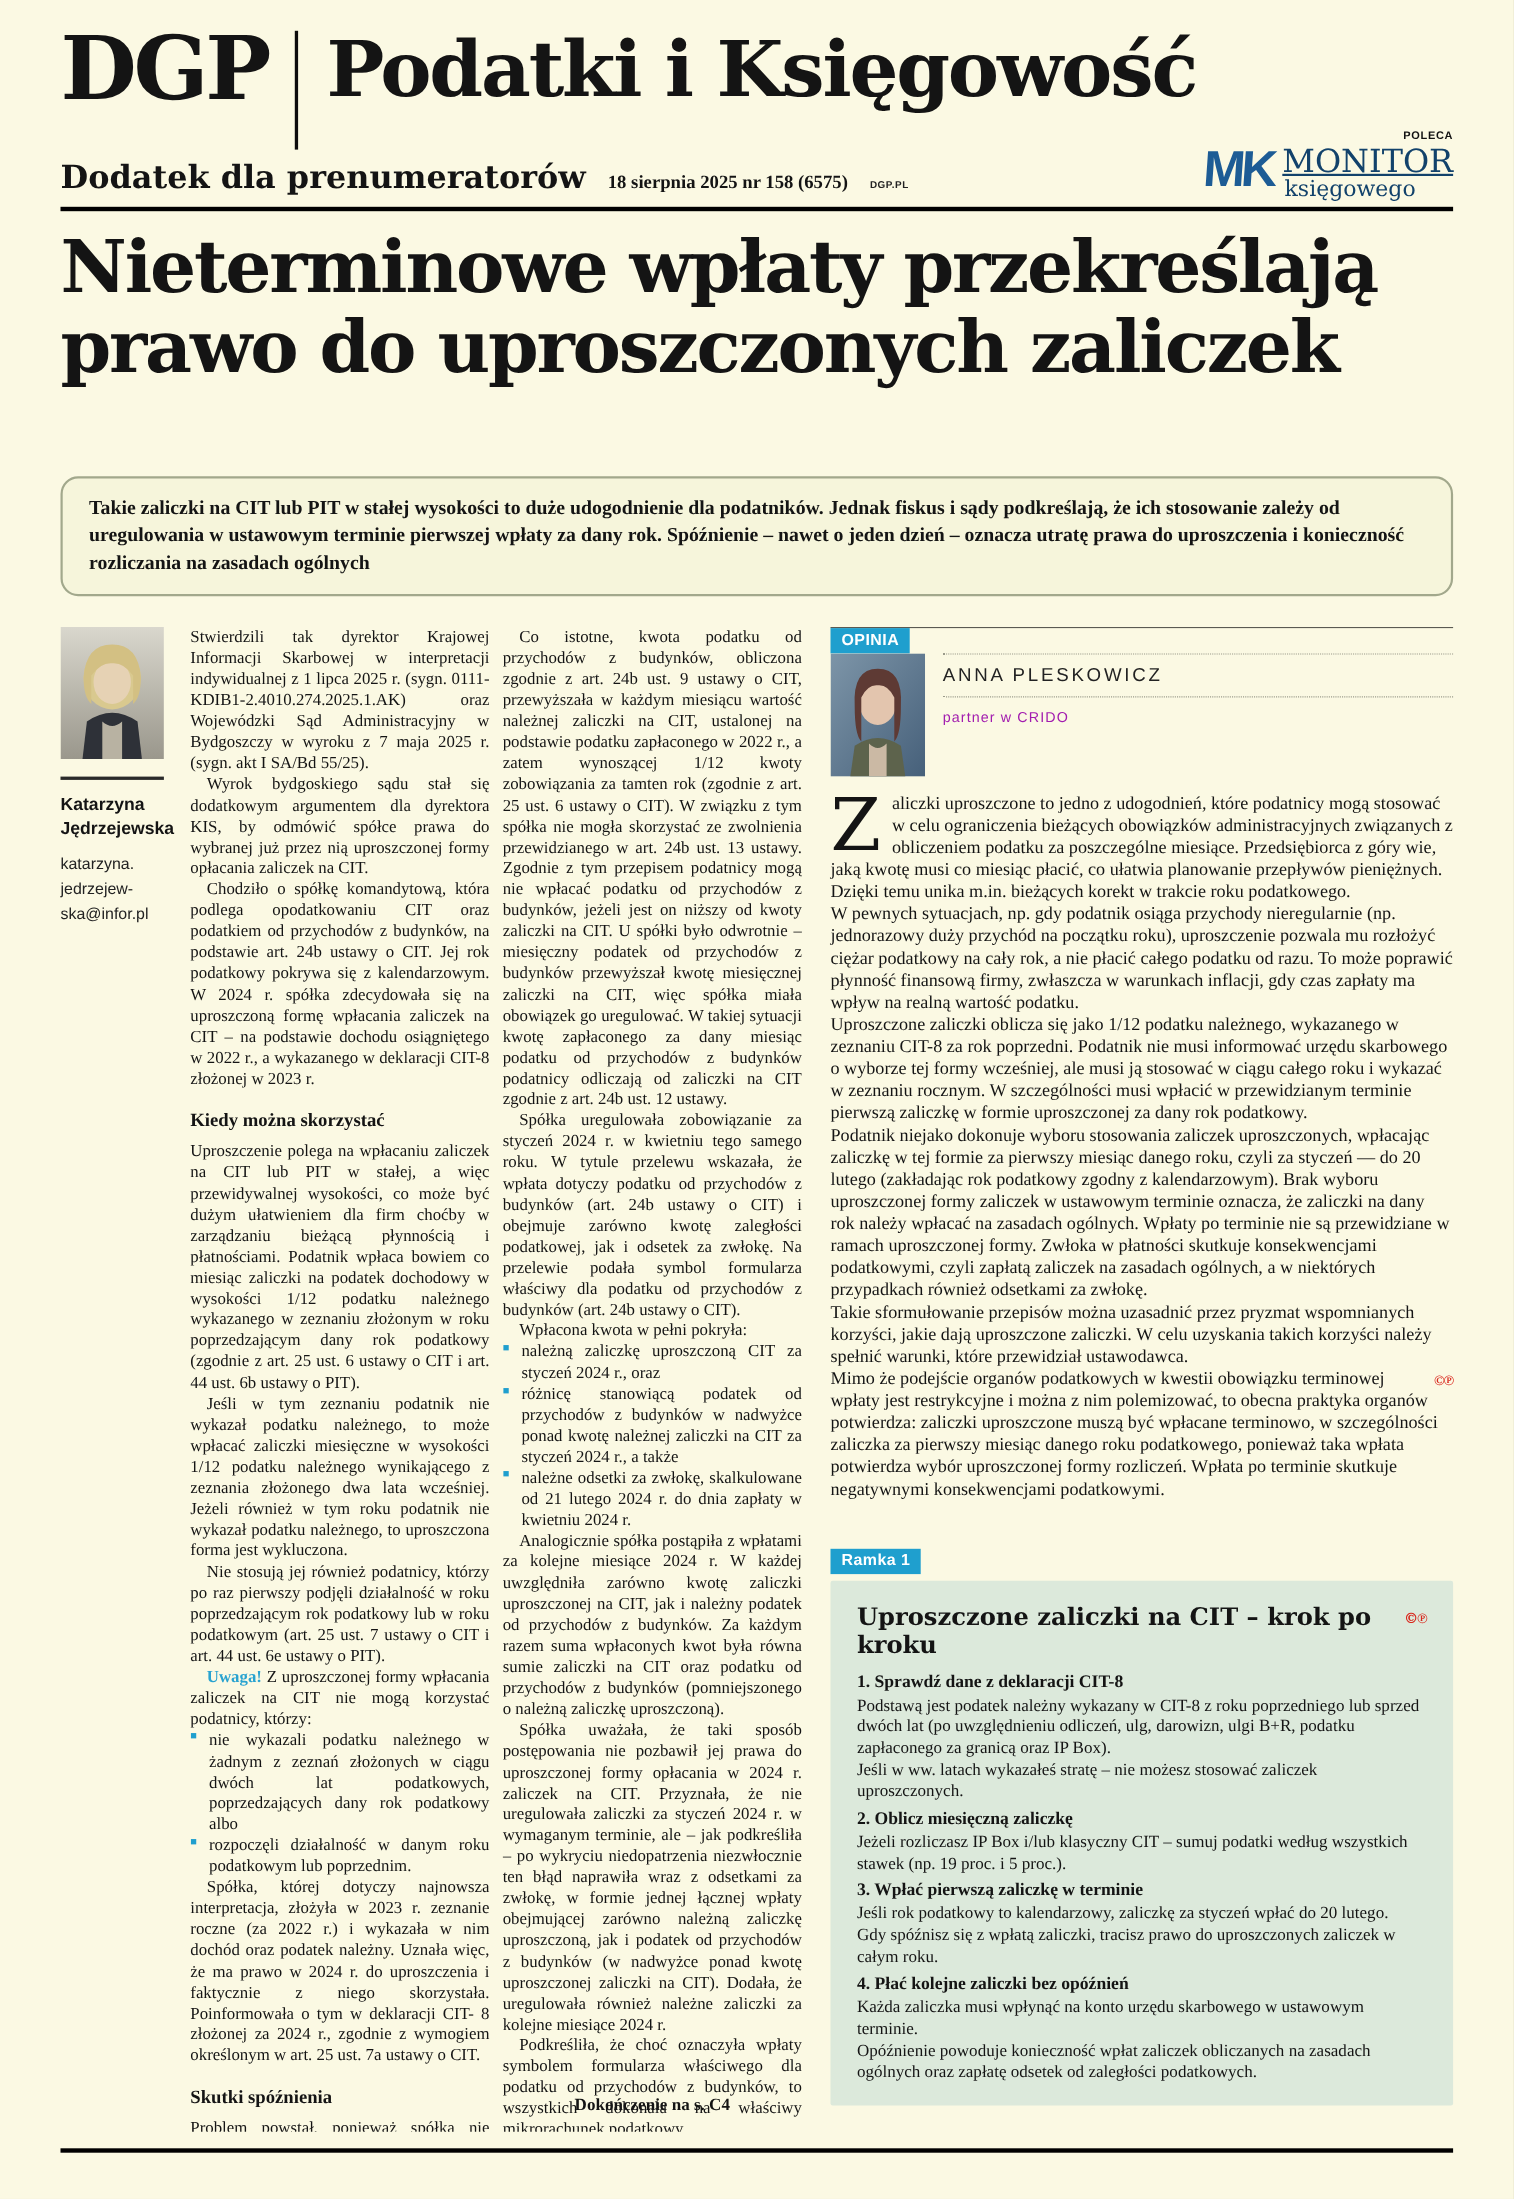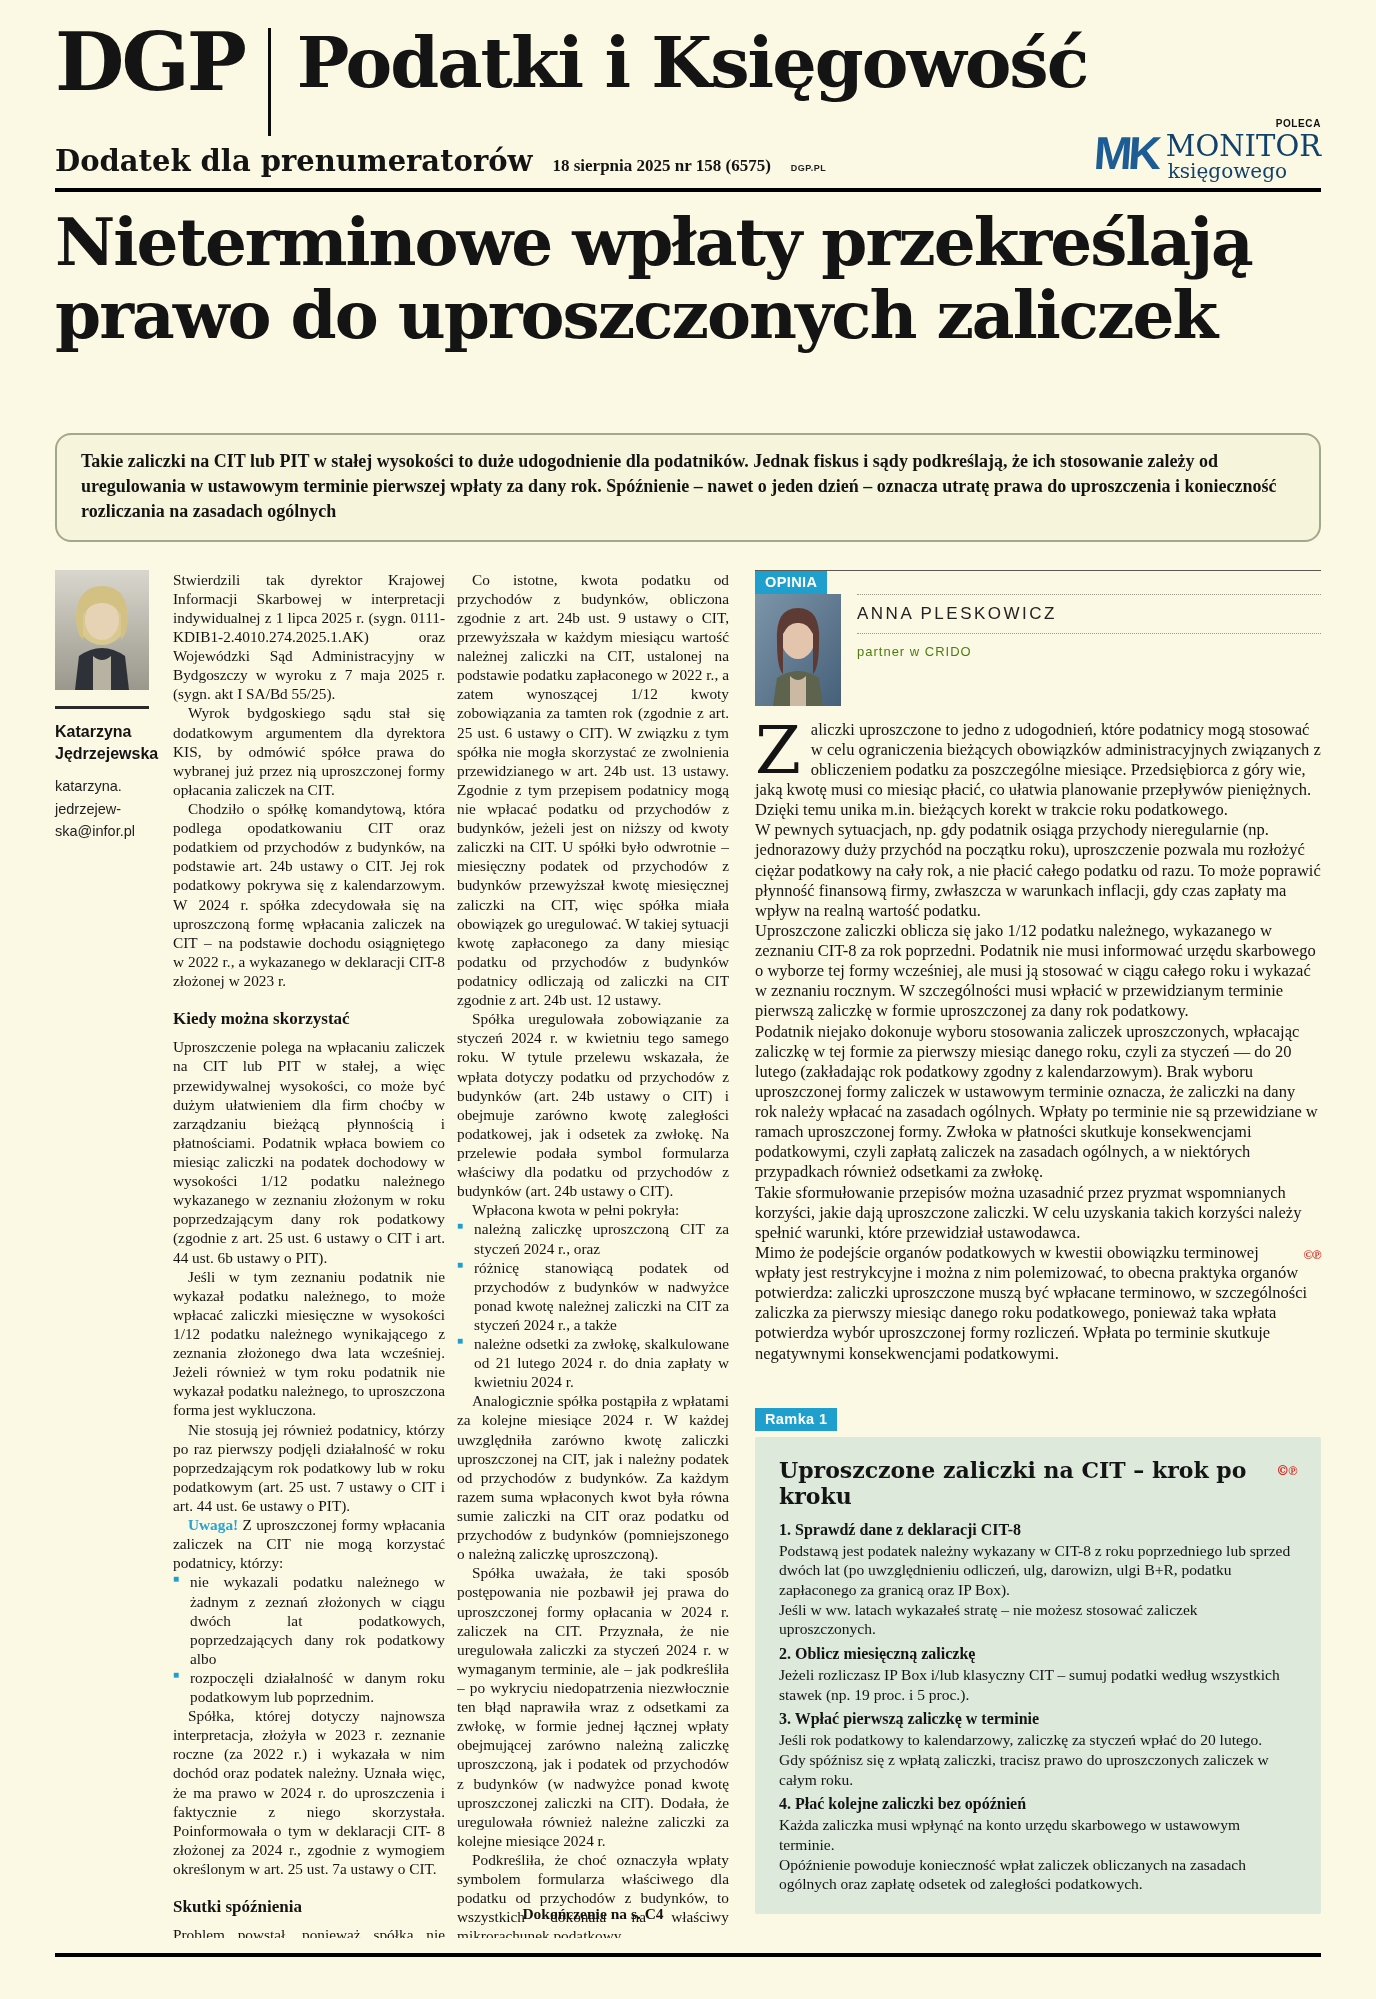--- a/index.html
+++ b/index.html
@@ -21,21 +21,21 @@
   .mast-title{font-family:"DejaVu Serif", serif;font-weight:700;font-size:70px;line-height:1.1;letter-spacing:-2px;white-space:nowrap;}
   .subhead-row{display:flex;align-items:baseline;gap:20px;margin-top:8px;}
   .subtitle{font-family:"DejaVu Serif", serif;font-weight:700;font-size:29px;letter-spacing:0px;}
   .dateline{font-weight:700;font-size:17px;}
   .site{font-family:"Liberation Sans", sans-serif;font-weight:700;font-size:9px;letter-spacing:0.5px;color:#222;}
   .promo{position:absolute;right:0;top:118px;text-align:left;}
   .poleca{font-family:"Liberation Sans", sans-serif;font-weight:700;font-size:10px;letter-spacing:0.6px;text-align:right;color:#111;}
   .mk-row{display:flex;align-items:flex-start;margin-top:4px;}
   .mk-mark{font-family:"Liberation Sans", sans-serif;font-weight:700;font-size:46px;line-height:0.9;color:#1d5c95;letter-spacing:-4px;transform:skewX(-4deg);}
   .mk-text{margin-left:8px;color:#12426b;}
-  .mk-name{font-family:"DejaVu Serif", serif;font-size:29px;line-height:0.95;}
+  .mk-name{font-family:"DejaVu Serif", serif;font-size:29px;line-height:0.95;text-decoration:underline;}
   .mk-sub{font-family:"DejaVu Serif", serif;font-size:20px;line-height:1.0;margin-left:2px;}
   .top-rule{height:4px;background:#000;margin-top:10px;}
   
   .headline{
     font-family:"DejaVu Serif", serif;font-weight:700;
     font-size:66px;line-height:1.1;letter-spacing:-2px;
     margin-top:14px;
   }
   
   .lead-box{
@@ -73,21 +73,21 @@
   }
   .opinion-title{font-family:"DejaVu Serif", serif;font-weight:400;font-size:35px;letter-spacing:-0.5px;margin:12px 0 12px;}
   .opinion-byline{display:flex;}
   .op-photo{width:86px;height:112px;flex:none;display:block;}
   .byline-text{flex:1;margin-left:16px;}
   .byline-name{
     font-family:"Liberation Sans", sans-serif;font-size:17px;letter-spacing:2.5px;color:#222;
     border-top:1px dotted #9a9a8a;border-bottom:1px dotted #9a9a8a;
     padding:9px 0 9px;
   }
-  .byline-role{font-family:"Liberation Sans", sans-serif;font-size:13px;letter-spacing:1px;color:#4d7c0f;padding-top:10px;}
+  .byline-role{font-family:"Liberation Sans", sans-serif;font-size:13px;letter-spacing:1px;color:#a21caf;padding-top:10px;}
   .opinion-body{margin-top:14px;font-size:16.5px;line-height:1.22;text-align:left;}
   .opinion-body p{margin:0;}
   .dropcap{float:left;font-family:"DejaVu Serif", serif;font-size:66px;line-height:0.8;padding:5px 10px 0 0;}
   .copy{color:#d9261c;font-size:13px;letter-spacing:-1px;font-weight:700;white-space:nowrap;}
   .copy-right{float:right;margin-top:4px;}
   
   .ramka{margin-top:44px;}
   .ramka-box{background:#dce9db;margin-top:6px;padding:18px 24px 20px;border-radius:2px;}
   .ramka-title{font-family:"DejaVu Serif", serif;font-weight:700;font-size:22px;margin:2px 0 12px;}
   .ramka-title .copy{float:right;margin-top:8px;}

